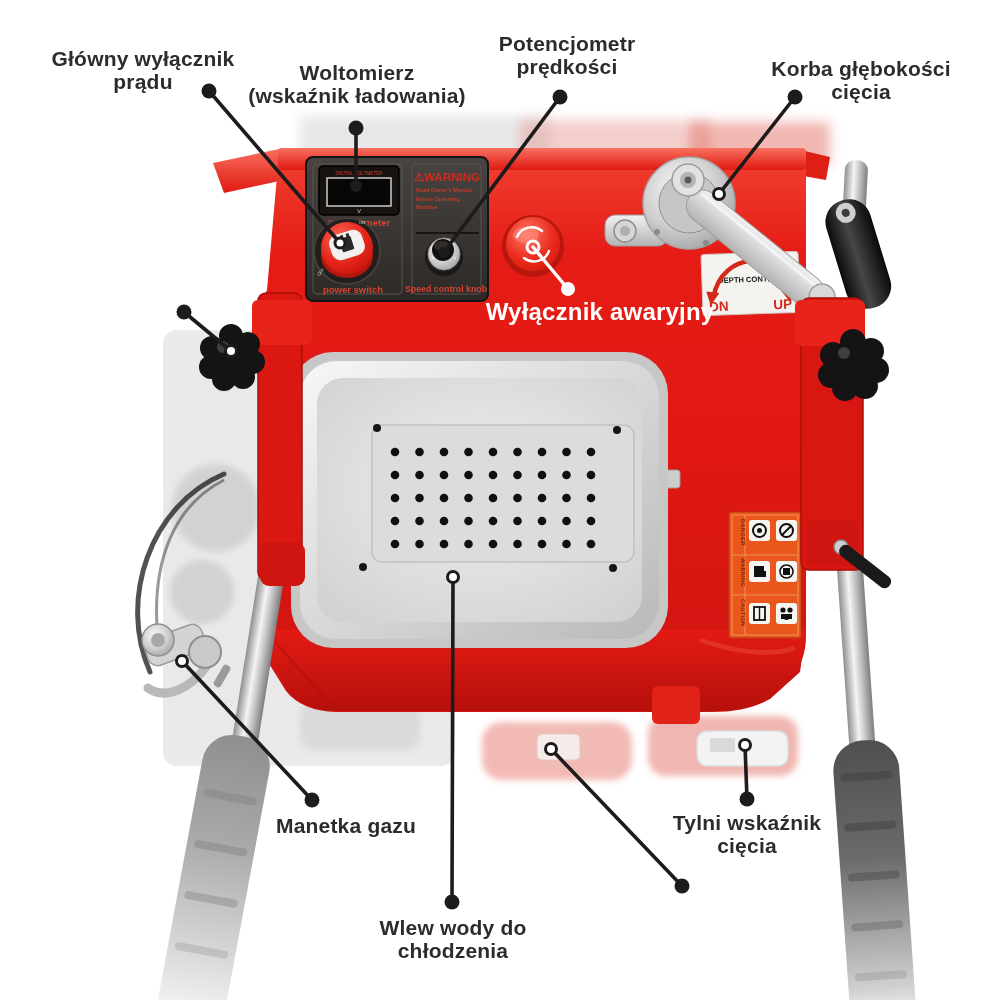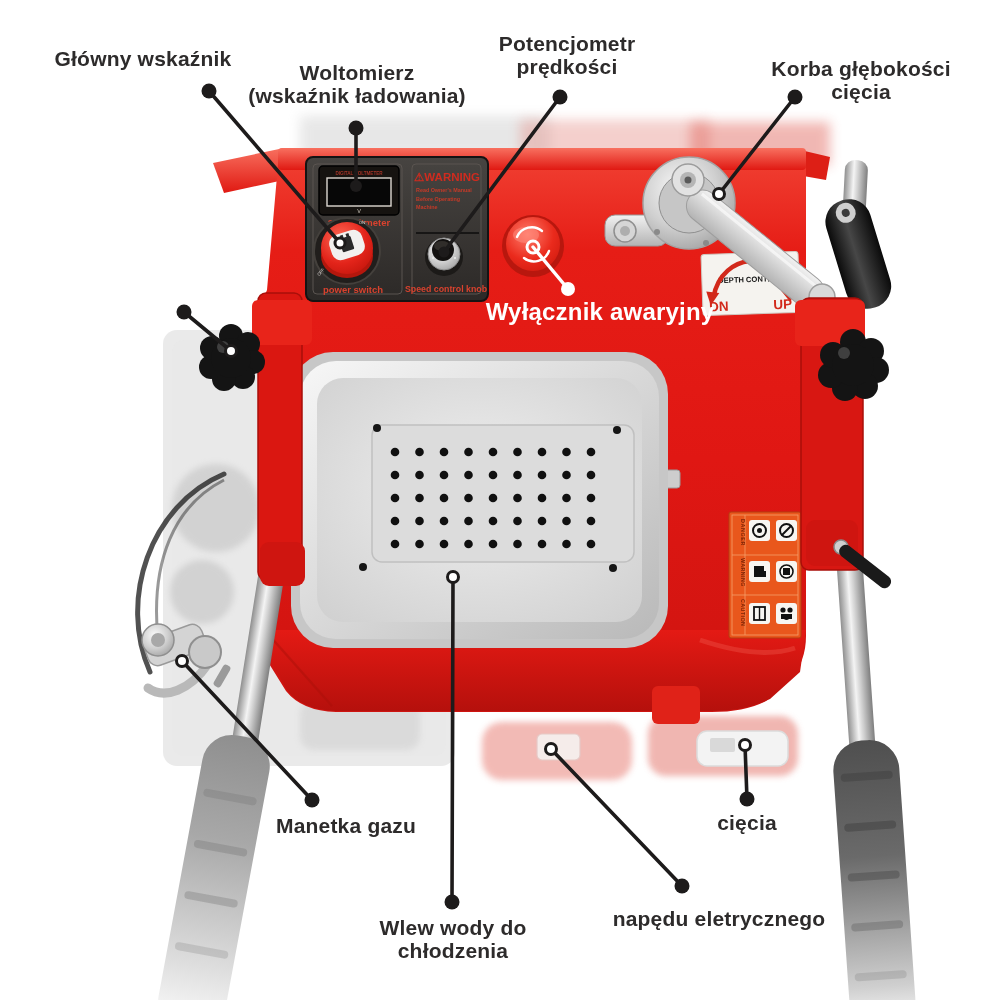--- a/index.html
+++ b/index.html
@@ -422,21 +422,22 @@
     <circle cx="745" cy="745" r="5.5" fill="#ffffff" stroke="#1d1b1b" stroke-width="3"></circle>
     <circle cx="747" cy="799" r="7.5" fill="#1d1b1b"></circle>
     <circle cx="551" cy="749" r="5.5" fill="#ffffff" stroke="#1d1b1b" stroke-width="3"></circle>
     <circle cx="682" cy="886" r="7.5" fill="#1d1b1b"></circle>
     <circle cx="533" cy="247" r="6" fill="none" stroke="#ffffff" stroke-width="3"></circle>
     <circle cx="568" cy="289" r="7" fill="#ffffff"></circle>
   </g>
 </svg>
 
 <div class="label" style="left:33px;top:47px;width:220px;">
-  <div class="l">Główny wskaźnik</div>
+  <div class="l">Główny wyłącznik</div>
+  <div class="l">prądu</div>
 </div>
 <div class="label" style="left:467px;top:32px;width:200px;">
   <div class="l">Potencjometr</div>
   <div class="l">prędkości</div>
 </div>
 <div class="label" style="left:237px;top:61px;width:240px;">
   <div class="l">Woltomierz</div>
   <div class="l">(wskaźnik ładowania)</div>
 </div>
 <div class="label" style="left:751px;top:57px;width:220px;">
@@ -447,19 +448,19 @@
   <div class="l">Wyłącznik awaryjny</div>
 </div>
 <div class="label" style="left:353px;top:916px;width:200px;">
   <div class="l">Wlew wody do</div>
   <div class="l">chłodzenia</div>
 </div>
 <div class="label" style="left:246px;top:814px;width:200px;">
   <div class="l">Manetka gazu</div>
 </div>
 <div class="label" style="left:647px;top:811px;width:200px;">
+  <div class="l">Tylni wskaźnik</div>
   <div class="l">cięcia</div>
 </div>
 <div class="label" style="left:579px;top:907px;width:280px;">
-  <div class="l">napędu eletrycznego</div>
 </div>
 
 </div>
 
 </body></html>

